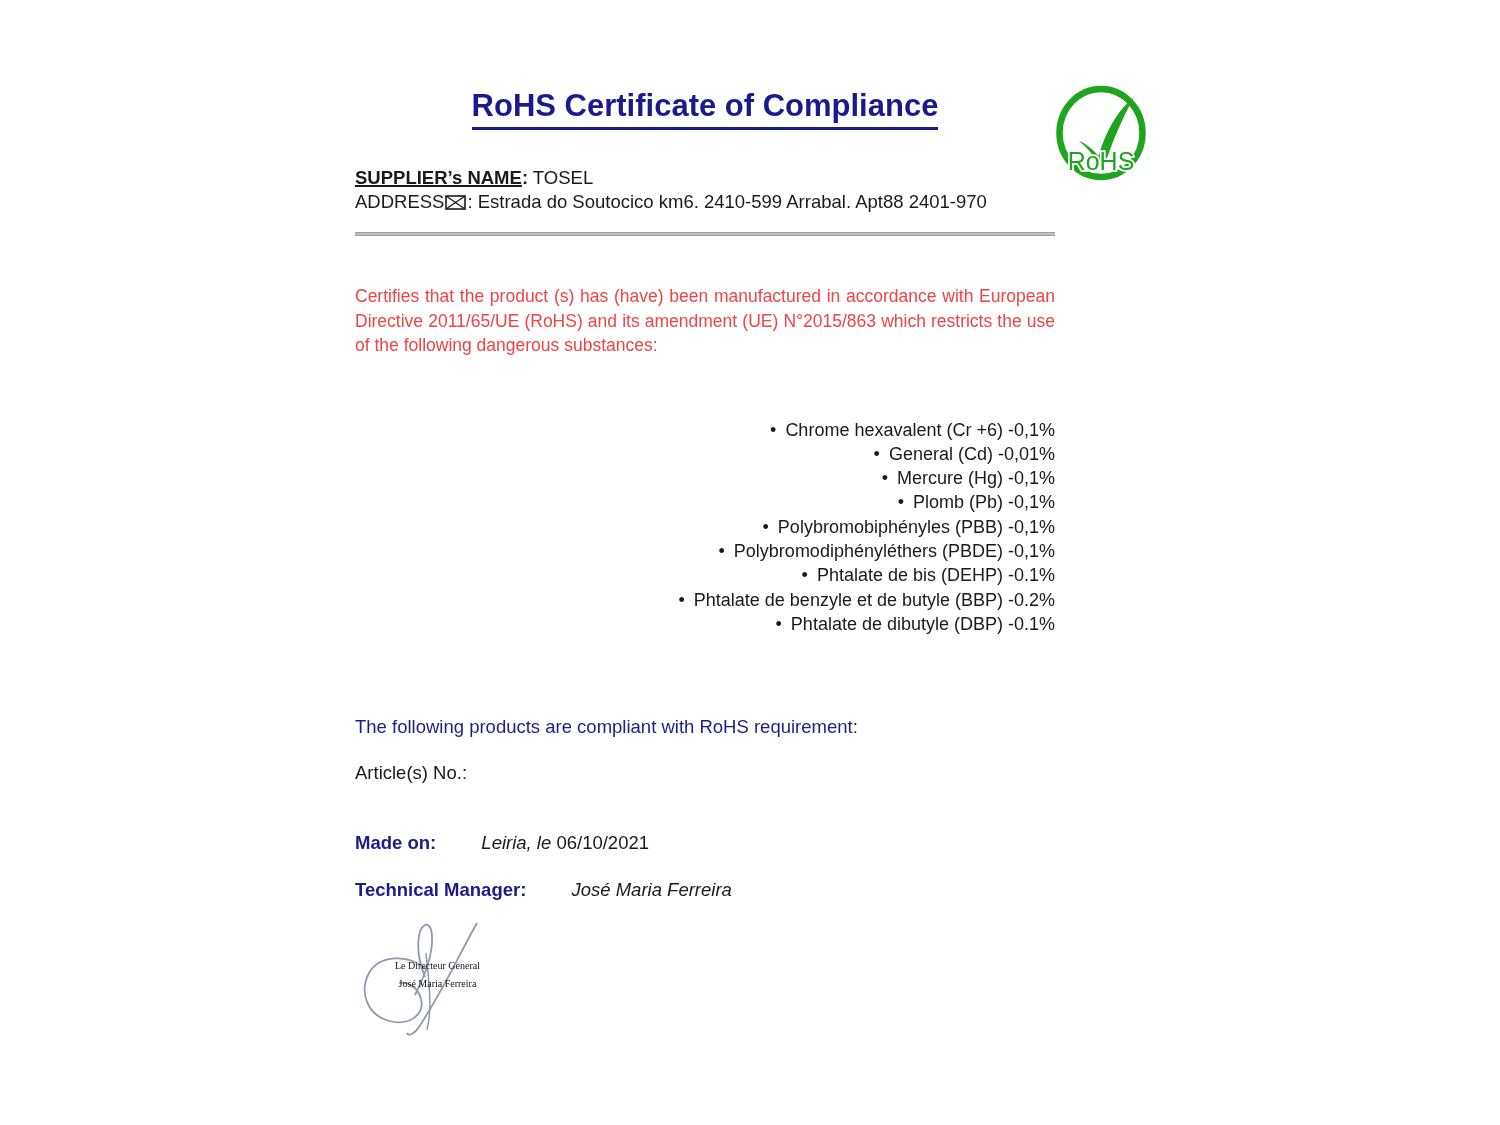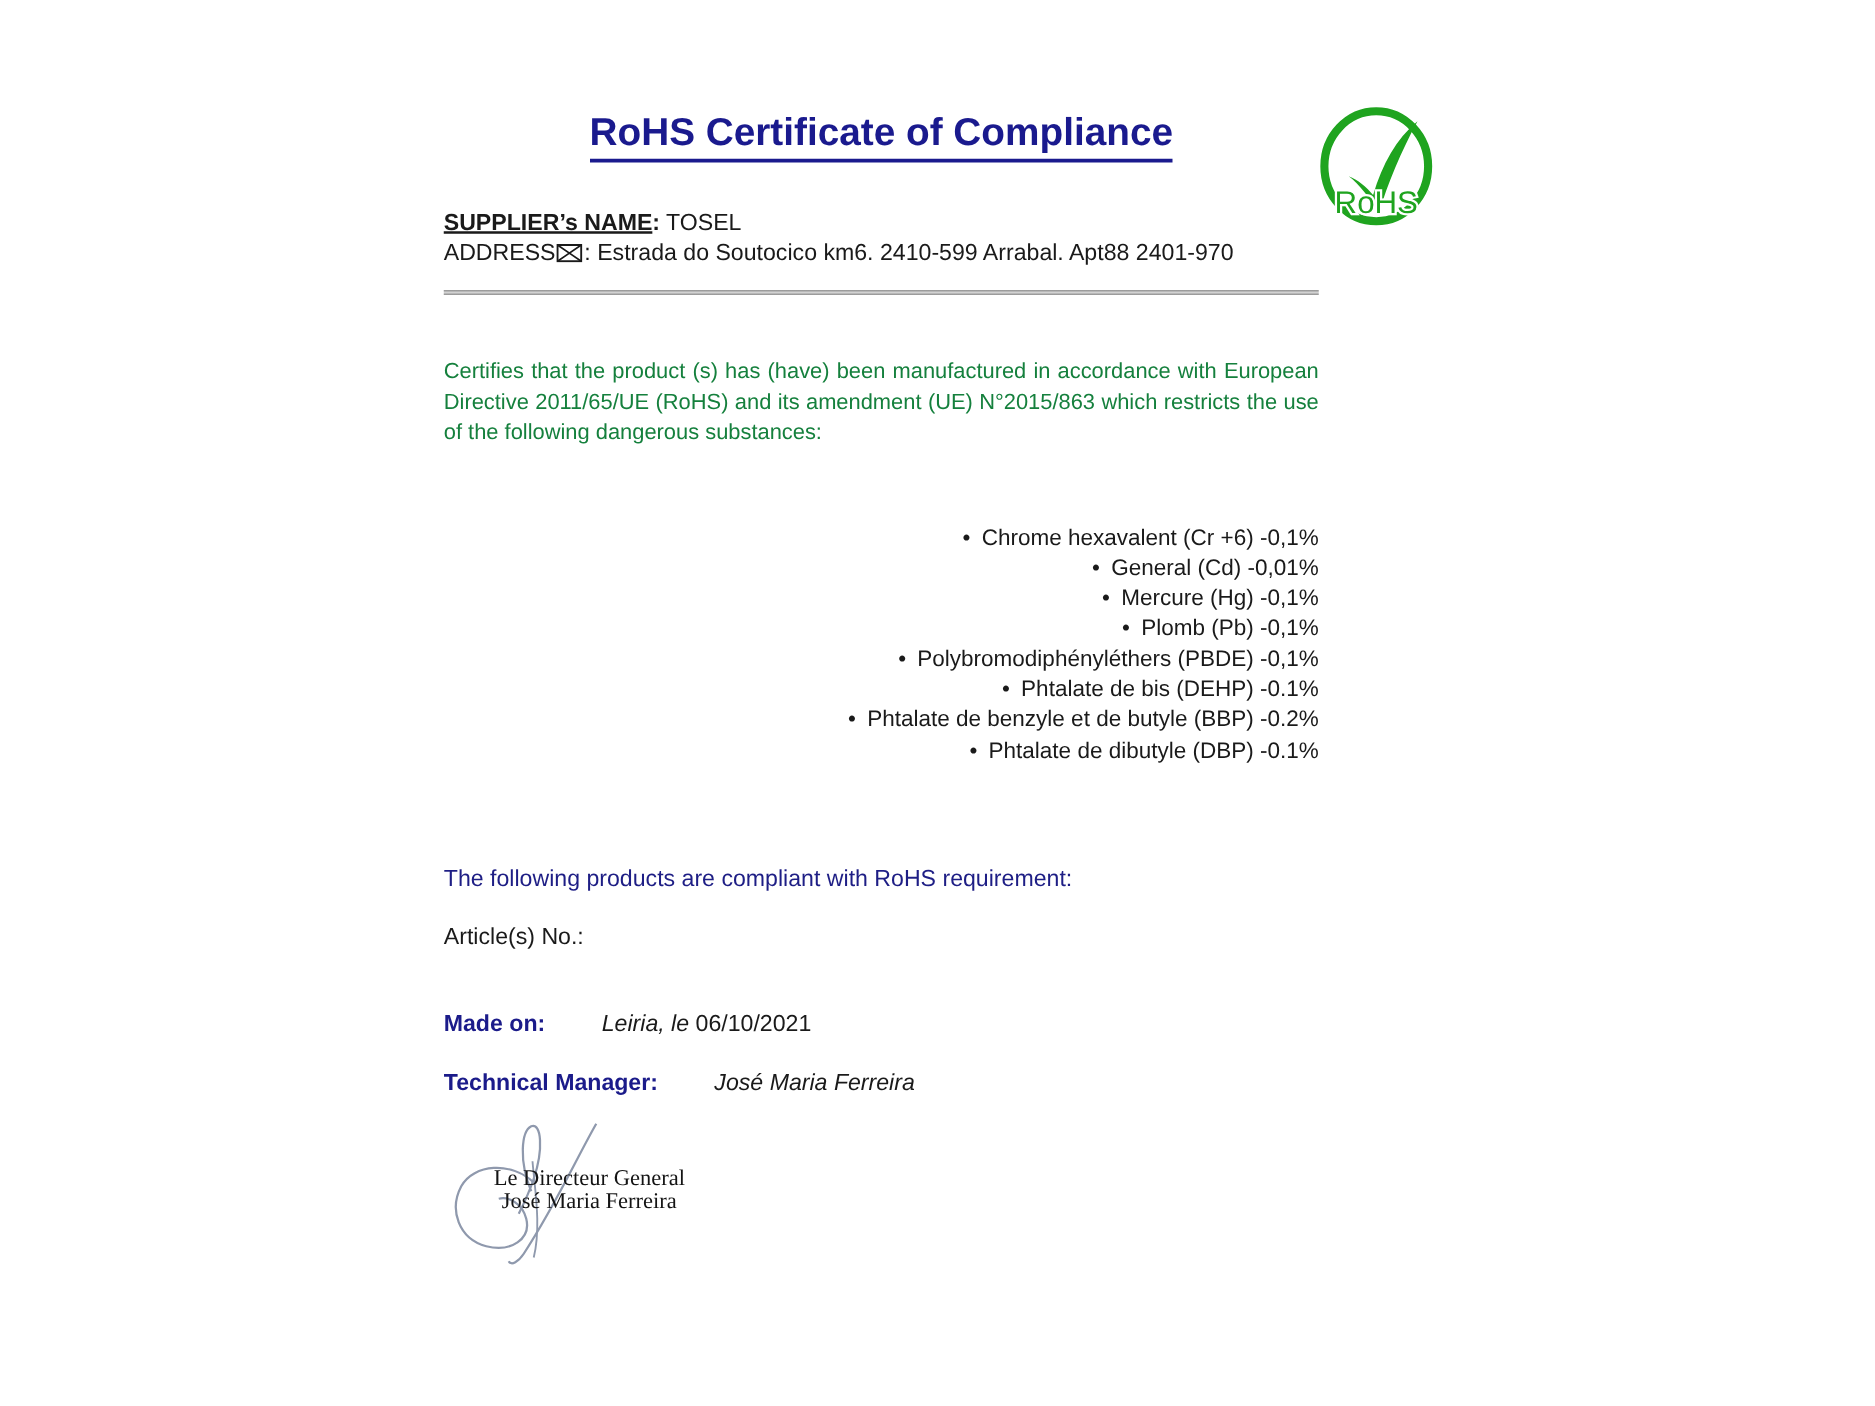--- a/index.html
+++ b/index.html
@@ -43,21 +43,21 @@
     margin-top: 16px;
     height: 4px;
     background: linear-gradient(to bottom, #8e8e8e 0%, #d2d2d2 50%, #8e8e8e 100%);
   }
   
   .cert-paragraph {
     margin-top: 48px;
     font-size: 17.5px;
     line-height: 24.5px;
     text-align: justify;
-    color: #15803d;
+    color: #ef4444;
   }
   
   .substances {
     margin: 60px 0 0 2px;
     list-style: none;
     font-size: 18px;
     line-height: 24.3px;
     color: #1a1a1a;
     text-align: right;
   }
@@ -71,21 +71,21 @@
   .label-navy { font-weight: bold; color: #1b1b8a; }
   .italic { font-style: italic; margin-left: 40px; }
   
   .signature-area { position: relative; margin-top: 14px; height: 150px; }
   .sig-scribble { position: absolute; left: 2px; top: 0; }
   .sig-text {
     position: absolute;
     left: 40px;
     top: 42px;
     font-family: "Liberation Serif", serif;
-    font-size: 18px;
+    font-size: 10px;
     line-height: 18px;
     color: #141414;
     text-align: center;
     white-space: nowrap;
   }
 </style>
 </head>
 <body>
 
 <div class="page">
@@ -116,20 +116,21 @@
 
     <div class="divider"></div>
 
     <p class="cert-paragraph">Certifies that the product (s) has (have) been manufactured in accordance with European Directive 2011/65/UE (RoHS) and its amendment (UE) N°2015/863 which restricts the use of the following dangerous substances:</p>
 
     <ul class="substances">
       <li>Chrome hexavalent (Cr +6) -0,1%</li>
       <li>General (Cd) -0,01%</li>
       <li>Mercure (Hg) -0,1%</li>
       <li>Plomb (Pb) -0,1%</li>
+      <li>Polybromobiphényles (PBB) -0,1%</li>
       <li>Polybromodiphényléthers (PBDE) -0,1%</li>
       <li>Phtalate de bis (DEHP) -0.1%</li>
       <li>Phtalate de benzyle et de butyle (BBP) -0.2%</li>
       <li>Phtalate de dibutyle (DBP) -0.1%</li>
     </ul>
 
     <div class="statement">The following products are compliant with RoHS requirement:</div>
     <div class="articles">Article(s) No.:</div>
 
     <div class="made-on"><span class="label-navy">Made on:</span><span class="italic"> Leiria, le</span><span> 06/10/2021</span></div>

